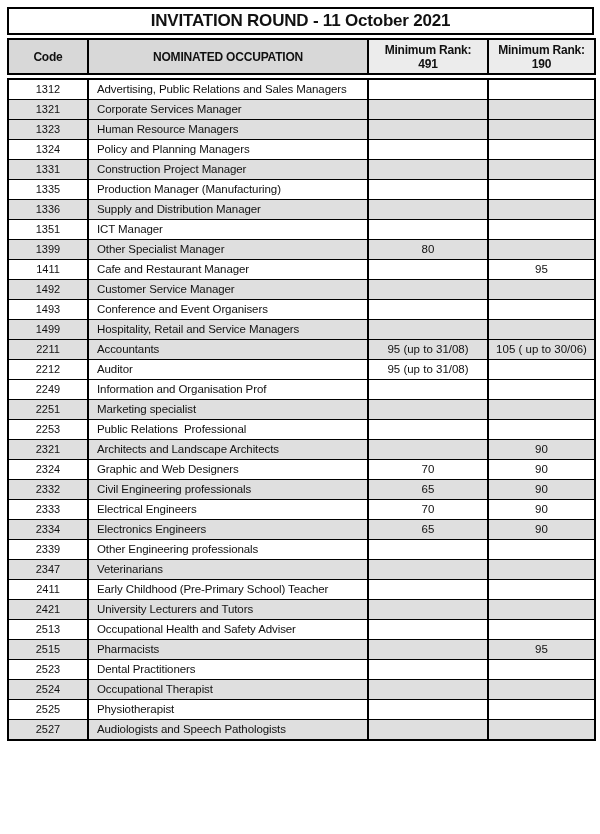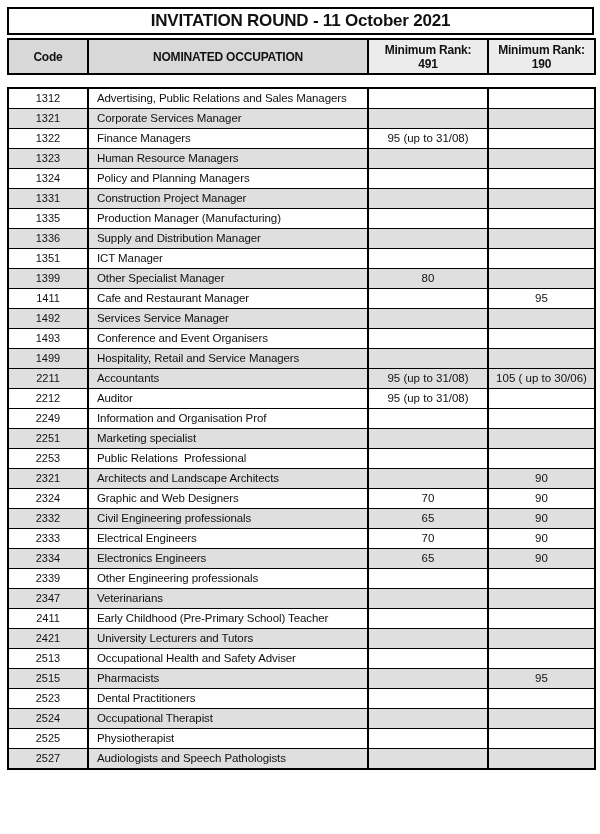--- a/index.html
+++ b/index.html
@@ -34,21 +34,21 @@
     border-collapse: collapse;
     table-layout: fixed;
     width: 587px;
   }
   col.c-code { width: 80px; }
   col.c-occ  { width: 280px; }
   col.c-r491 { width: 120px; }
   col.c-r190 { width: 107px; }
 
   .header-table {
-    margin-bottom: 12px;
+    margin-bottom: 3px;
   }
   .header-table th {
     border: 2px solid #000000;
     background: var(--hdr-fill, #d8d8d8);
     font-size: 12px;
     font-weight: bold;
     text-align: center;
     vertical-align: middle;
     height: 31px;
     line-height: 14px;
@@ -135,26 +135,20 @@
       <td class="cell-occ">Advertising, Public Relations and Sales Managers</td>
       <td class="cell-rank"></td>
       <td class="cell-rank"></td>
     </tr>
         <tr class="alt">
       <td class="cell-code">1321</td>
       <td class="cell-occ">Corporate Services Manager</td>
       <td class="cell-rank"></td>
       <td class="cell-rank"></td>
     </tr>
-        <tr>
-      <td class="cell-code">1322</td>
-      <td class="cell-occ">Finance Managers</td>
-      <td class="cell-rank">95 (up to 31/08)</td>
-      <td class="cell-rank"></td>
-    </tr>
         <tr class="alt">
       <td class="cell-code">1323</td>
       <td class="cell-occ">Human Resource Managers</td>
       <td class="cell-rank"></td>
       <td class="cell-rank"></td>
     </tr>
         <tr>
       <td class="cell-code">1324</td>
       <td class="cell-occ">Policy and Planning Managers</td>
       <td class="cell-rank"></td>
@@ -191,21 +185,21 @@
       <td class="cell-rank"></td>
     </tr>
         <tr>
       <td class="cell-code">1411</td>
       <td class="cell-occ">Cafe and Restaurant Manager</td>
       <td class="cell-rank"></td>
       <td class="cell-rank">95</td>
     </tr>
         <tr class="alt">
       <td class="cell-code">1492</td>
-      <td class="cell-occ">Services Service Manager</td>
+      <td class="cell-occ">Customer Service Manager</td>
       <td class="cell-rank"></td>
       <td class="cell-rank"></td>
     </tr>
         <tr>
       <td class="cell-code">1493</td>
       <td class="cell-occ">Conference and Event Organisers</td>
       <td class="cell-rank"></td>
       <td class="cell-rank"></td>
     </tr>
         <tr class="alt">

